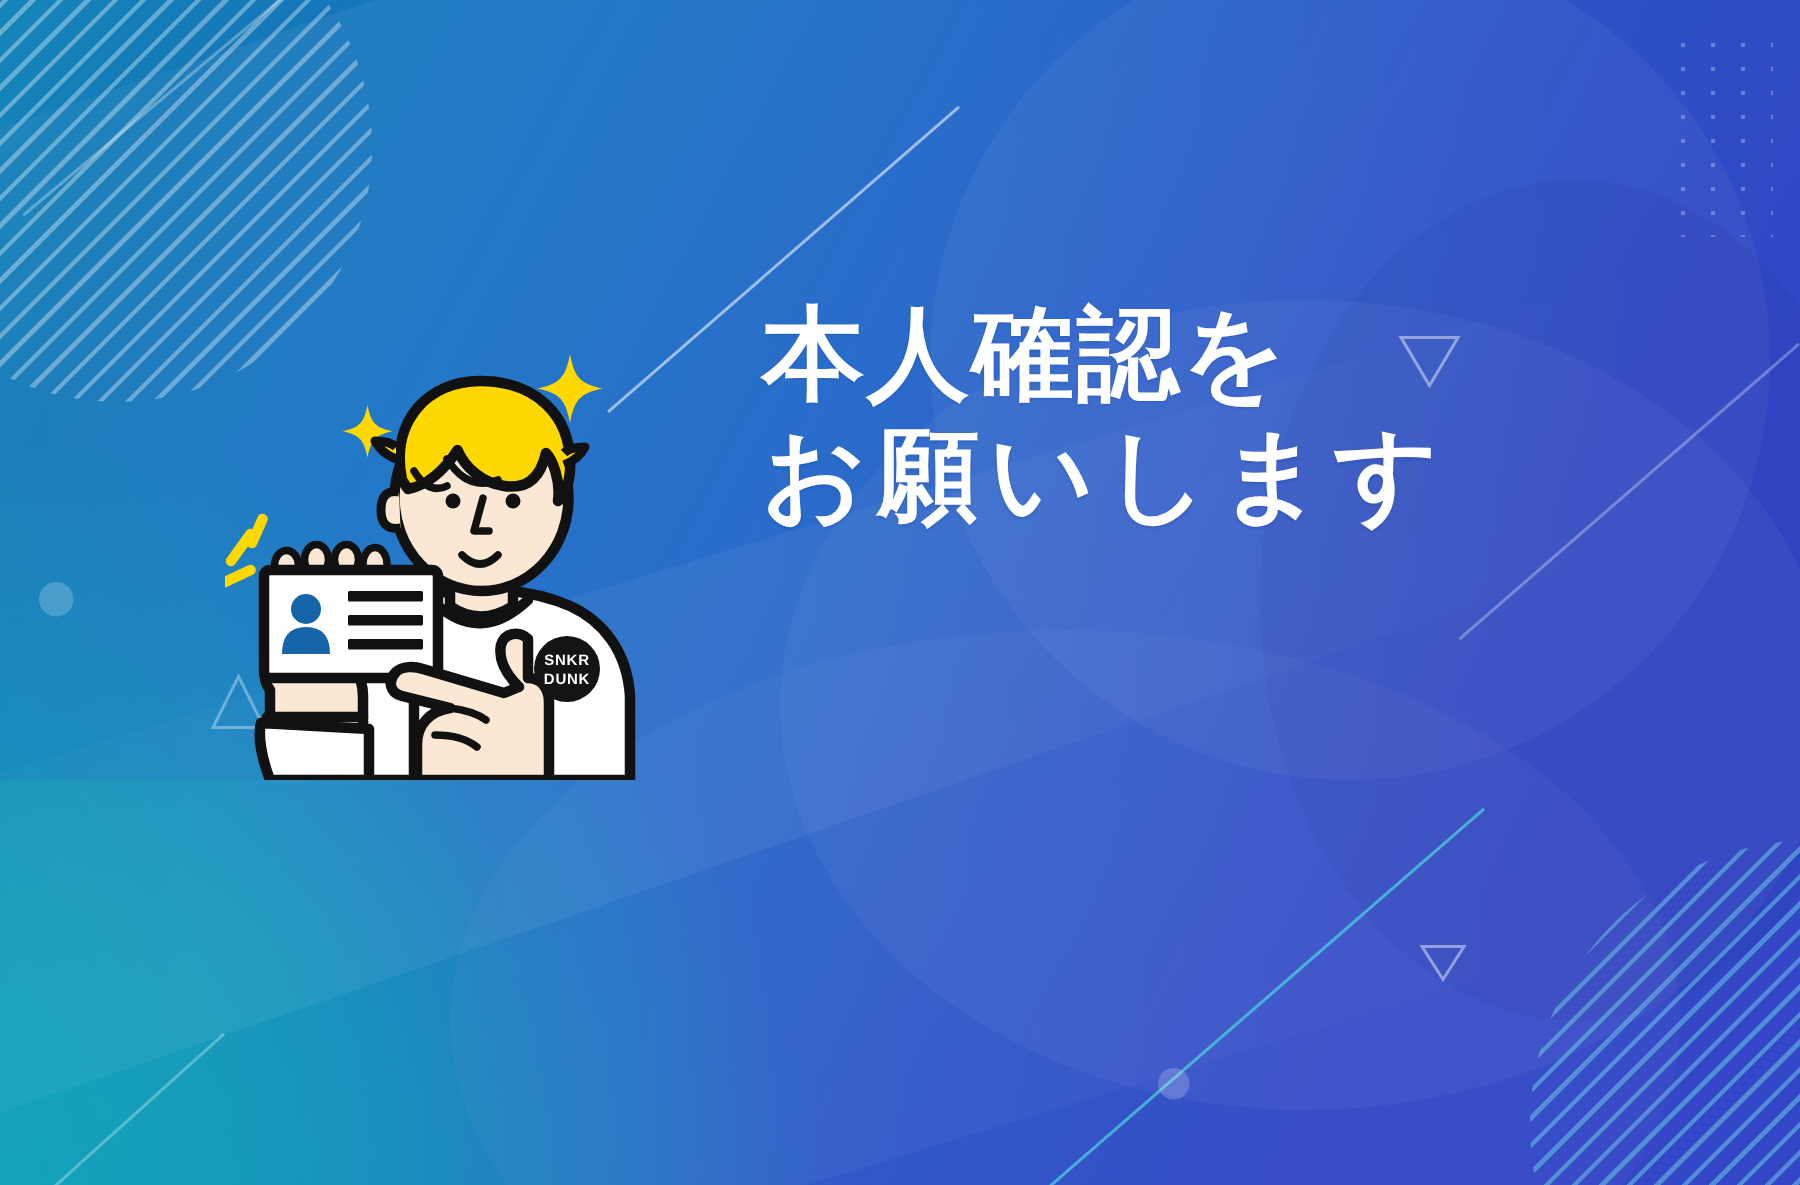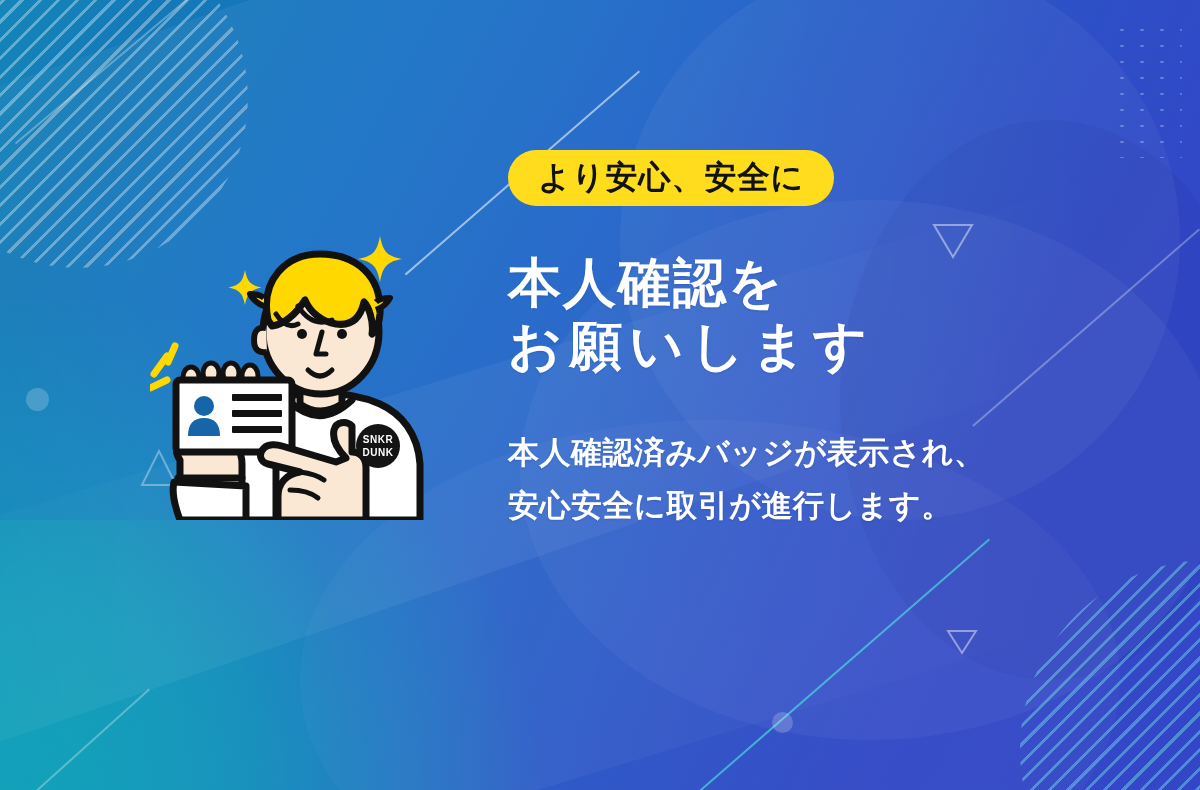--- a/index.html
+++ b/index.html
@@ -149,21 +149,21 @@
     padding: 11px 30px 13px 30px;
     font-size: 32px;
     font-weight: 700;
     letter-spacing: 1px;
     line-height: 1;
     white-space: nowrap;
   }
   .headline {
     margin-top: 44px;
     color: #ffffff;
-    font-size: 53px;
+    font-size: 68px;
     font-weight: 700;
     line-height: 1.26;
     letter-spacing: 2px;
     text-shadow: 0 1px 2px rgba(0,40,120,0.18);
   }
   .headline .l2 { letter-spacing: 7px; font-family: Liberation Mono, monospace; }
   .subtext {
     margin-top: 42px;
     color: #ffffff;
     font-size: 31px;
@@ -297,24 +297,19 @@
     </g>
 
     <g>
       <circle cx="228" cy="218" r="22" fill="#141414"></circle>
       <text x="228" y="215" text-anchor="middle" fill="#ffffff" font-family="Liberation Sans, sans-serif" font-size="10" font-weight="700" letter-spacing="0.5">SNKR</text>
       <text x="228" y="228" text-anchor="middle" fill="#ffffff" font-family="Liberation Sans, sans-serif" font-size="10" font-weight="700" letter-spacing="0.5">DUNK</text>
     </g>
   </svg>
 
   <div class="content">
-    <div class="badge">より安心、安全に</div>
     <div class="headline">
       <div class="l1">本人確認を</div>
       <div class="l2">お願いします</div>
     </div>
-    <div class="subtext">
-      <div>本人確認済みバッジが表示され、</div>
-      <div>安心安全に取引が進行します。</div>
-    </div>
   </div>
 
 </div>
 
 </body></html>

